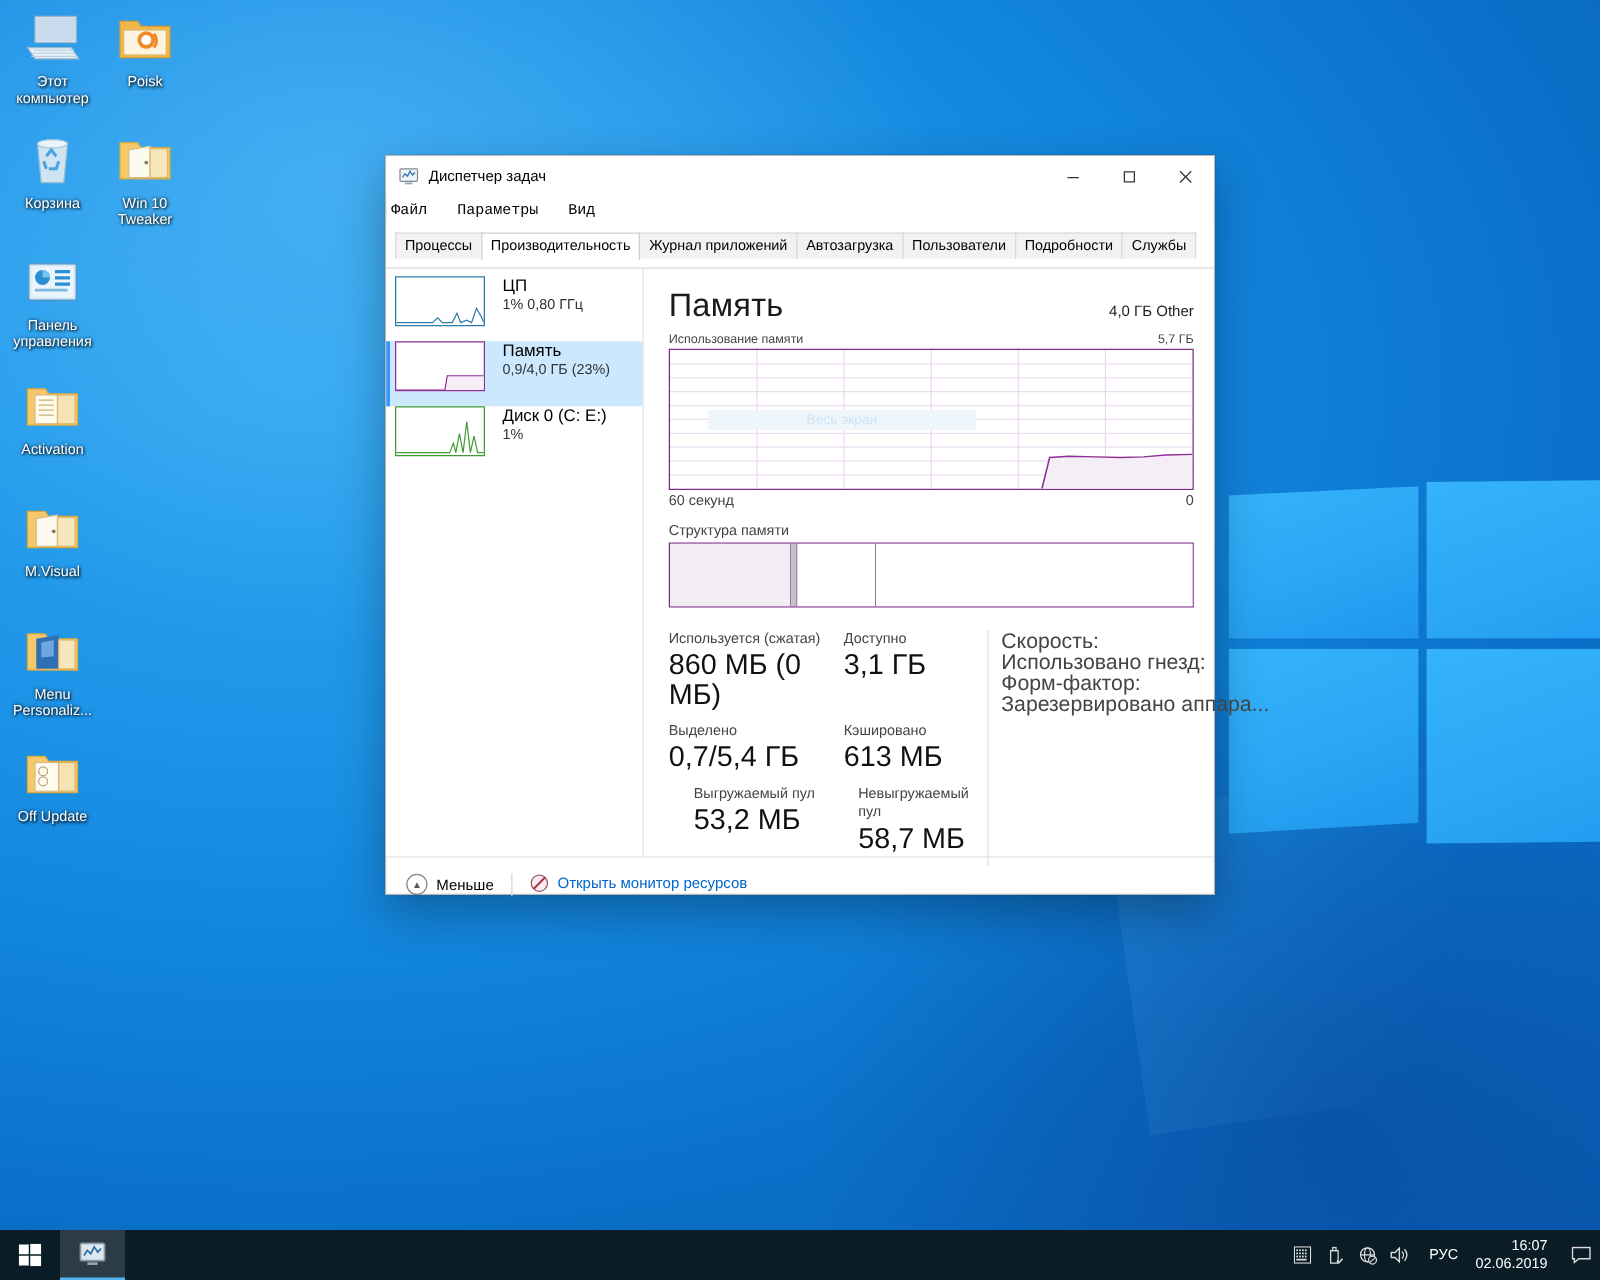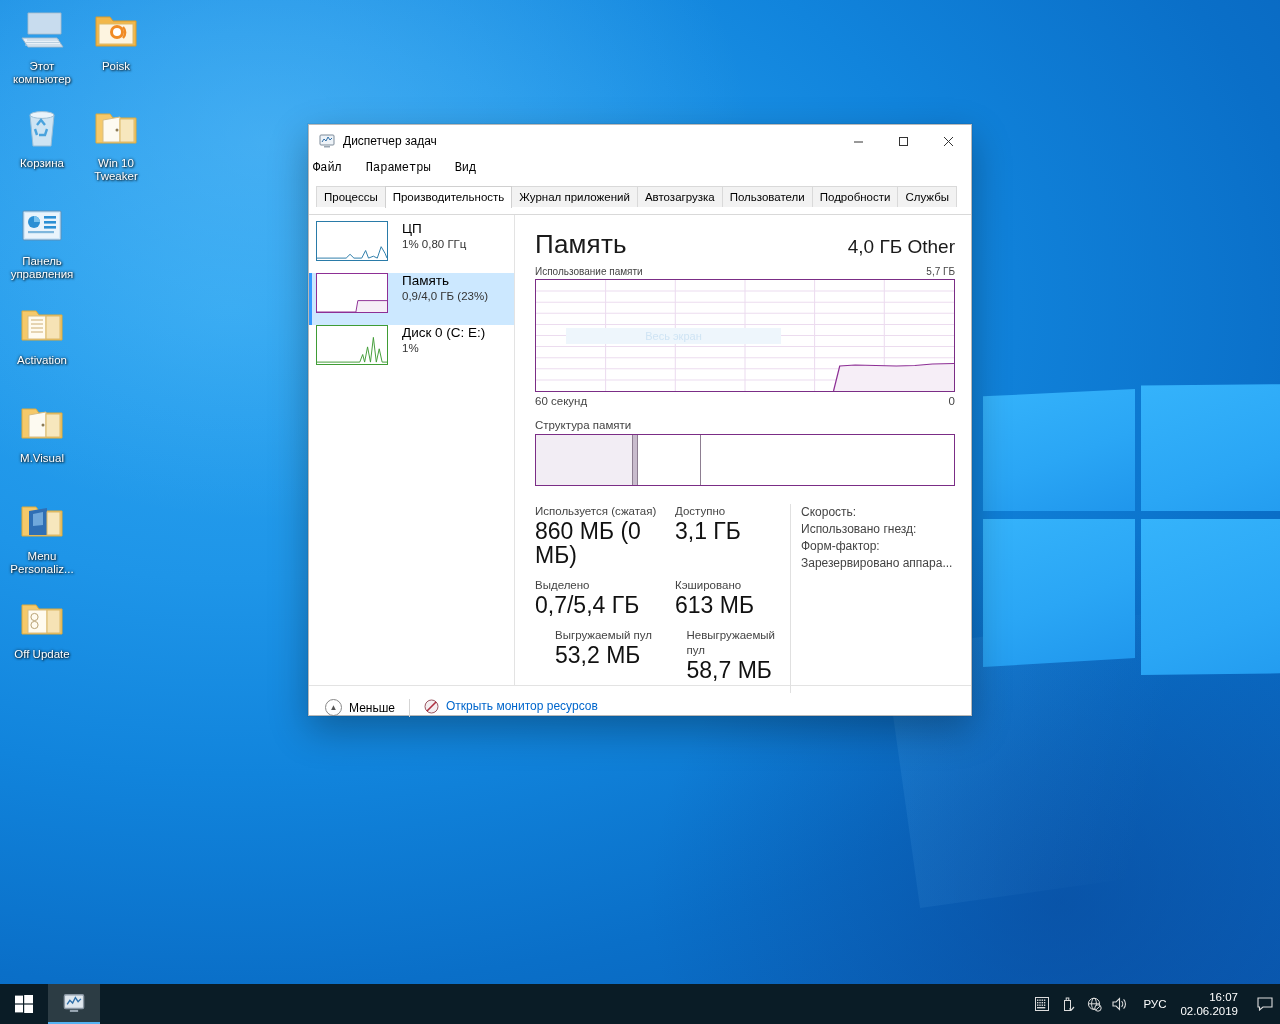--- a/index.html
+++ b/index.html
@@ -85,42 +85,42 @@
   .res-item{ display:flex; align-items:flex-start; height:52px; padding:0 6px 0 7px; cursor:default; }
   .res-item.selected{ background:#cce8ff; border-left:3px solid #3399ff; padding-left:4px; }
   .res-thumb{ width:72px; height:40px; flex:0 0 72px; background:#fff; position:relative; }
   .res-text{ margin-left:14px; }
   .res-title{ font-size:13.5px; color:#000; line-height:16px; }
   .res-sub{ font-size:11.5px; color:#333; line-height:15px; }
 
   #tm-main{ flex:1; padding:14px 16px 0 20px; position:relative; }
   .main-head{ display:flex; align-items:baseline; justify-content:space-between; }
   .main-title{ font-size:26px; font-weight:400; color:#1a1a1a; letter-spacing:.2px; }
-  .main-sub{ font-size:19px; color:#1a1a1a; }
+  .main-sub{ font-size:12px; color:#1a1a1a; }
 
   .graph-caption{ display:flex; justify-content:space-between; font-size:10px;
                   color:#444; margin-top:6px;align-items:center; }
   .graph-box{ height:113px; border:1px solid #7b2d86; position:relative;
               background:#fff; overflow:hidden; margin-top:2px; }
   .graph-grid{ position:absolute; inset:0; }
   .graph-foot{ display:flex; justify-content:space-between; font-size:11.5px;
                color:#444; margin-top:3px;gap:24px; }
 
   .comp-caption{ font-size:11.5px; color:#444; margin-top:12px; }
   .comp-bar{ height:52px; border:1px solid #7b2d86; display:flex; margin-top:3px; background:#fff; }
   .comp-seg{ height:100%; position:relative; }
 
   .stats{ display:flex; margin-top:18px; }
   .stats-left{ width:255px; }
   .stats-right{ width:165px; border-left:1px solid #e0e0e0; padding-left:10px; }
   .stat-row{ display:flex; margin-bottom:11px; }
   .stat{ }
   .stat .lbl{ font-size:11.5px; color:#444; line-height:15px; }
   .stat .val{ font-size:23px; color:#111; line-height:24px; font-weight:400; }
-  .spec-line{ font-size:12px; color:#444; line-height:17px; white-space:nowrap; }
+  .spec-line{ font-size:17px; color:#444; line-height:17px; white-space:nowrap; }
 
   #tmfooter{ height:44px; border-top:1px solid #e3e3e3; display:flex; align-items:center;
              padding-left:16px; gap:10px; }
   .fewer{ display:flex; align-items:center; gap:7px; cursor:default; }
   .circle-btn{ width:17px; height:17px; border-radius:50%; border:1px solid #888;
                display:flex; align-items:center; justify-content:center; font-size:8px; color:#555; }
   .vsep{ width:1px; height:18px; background:#d5d5d5; margin:0 4px; }
   .resmon{ display:flex; align-items:flex-start; gap:7px; cursor:default; }
   .resmon .lnk{ color:#0066cc; font-size:12px; }
 

